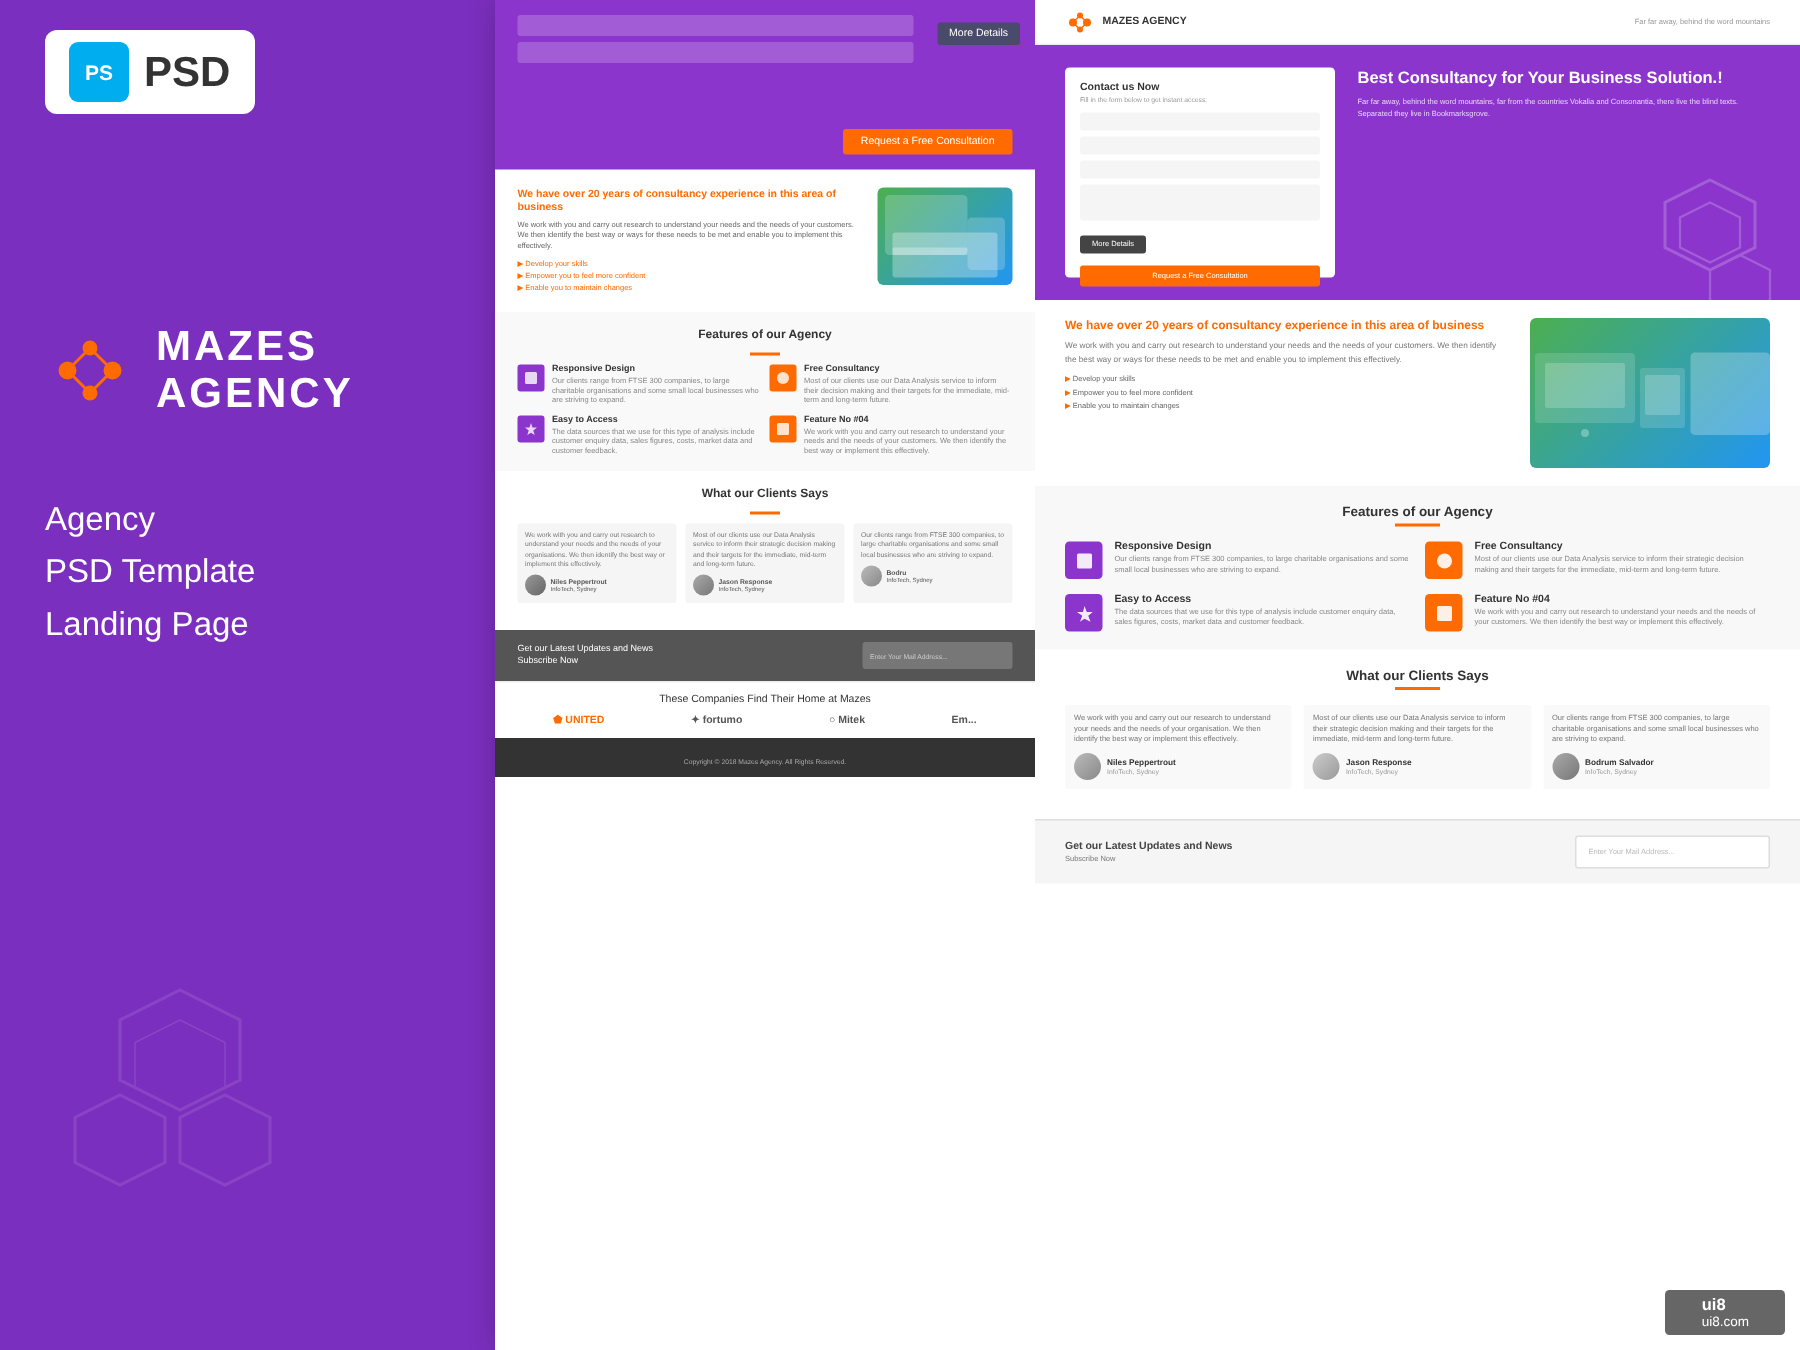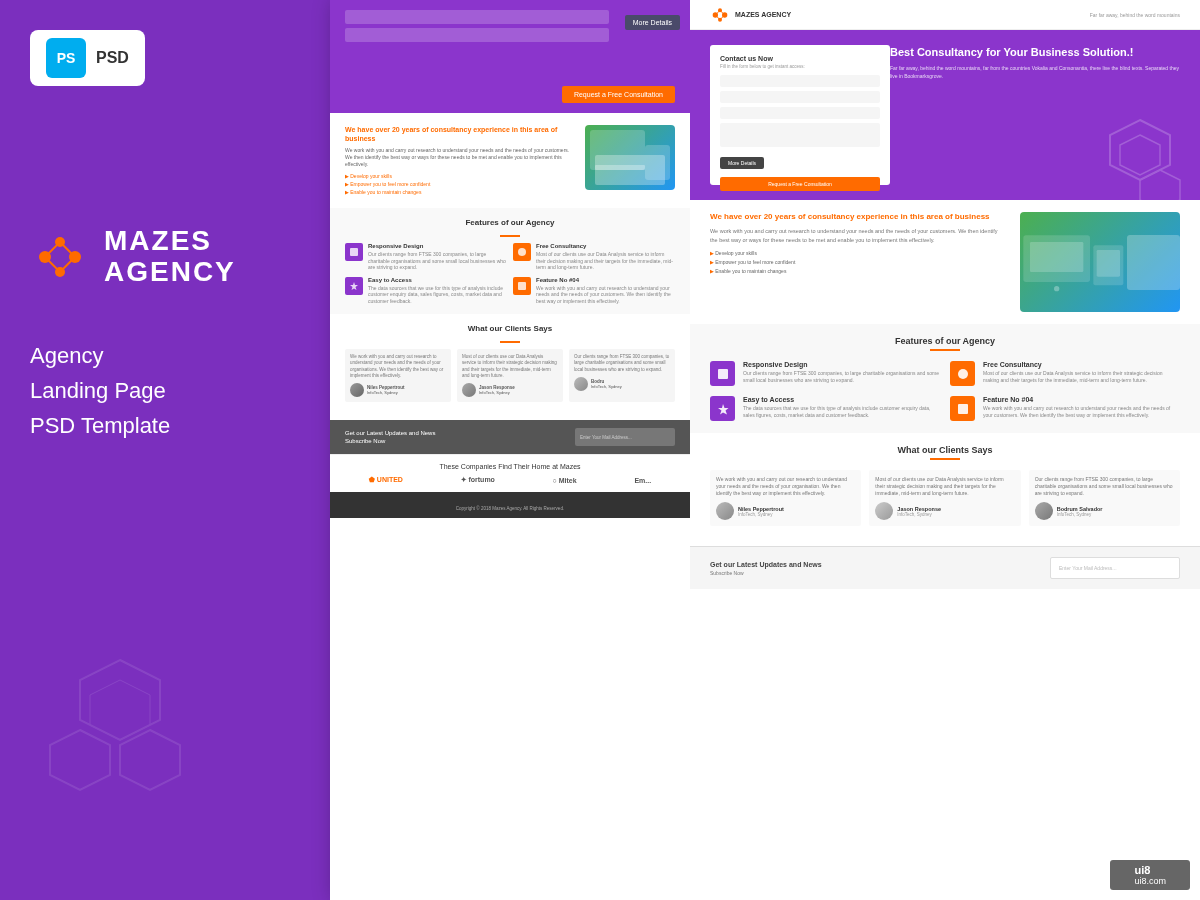--- a/index.html
+++ b/index.html
@@ -16,21 +16,21 @@
     .left-panel {
       position: absolute;
       left: 0;
       top: 0;
       width: 330px;
       height: 900px;
       background-color: #7B2FBE;
       display: flex;
       flex-direction: column;
       align-items: flex-start;
-      padding: 30px 30px;
+      padding: 20px 30px;
     }
 
     .psd-badge {
       display: flex;
       align-items: center;
       background: white;
       border-radius: 8px;
       padding: 8px 16px;
       margin-bottom: 40px;
       gap: 10px;
@@ -41,21 +41,21 @@
       background: #00ADEF;
       border-radius: 6px;
       display: flex;
       align-items: center;
       justify-content: center;
       font-weight: 900;
       font-size: 14px;
       color: white;
     }
     .psd-label {
-      font-size: 16px;
+      font-size: 28px;
       font-weight: bold;
       color: #333;
     }
 
     .logo-area {
       display: flex;
       align-items: center;
       gap: 14px;
       margin-top: 100px;
       margin-bottom: 30px;
@@ -387,20 +387,21 @@
     .rp-tagline {
       font-size: 5px;
       color: #999;
     }
 
     
     .rp-hero {
       background: #8B35CC;
       padding: 15px 20px;
       display: flex;
+      gap: 15px;
       height: 170px;
     }
     .rp-contact-form {
       background: white;
       padding: 10px;
       border-radius: 3px;
       width: 180px;
       flex-shrink: 0;
     }
     .rp-form-title {
@@ -681,22 +682,22 @@
       <line x1="15" y1="25" x2="30" y2="40" stroke="#FF6B00" stroke-width="2"></line>
     </svg>
     <div class="logo-text">
       <span class="logo-mazes">MAZES</span>
       <span class="logo-agency">AGENCY</span>
     </div>
   </div>
 
   <div class="template-title">
     <div>Agency</div>
+    <div>PSD Template</div>
     <div>Landing Page</div>
-    <div>PSD Template</div>
   </div>
 
   <svg style="position:absolute;bottom:50px;left:20px;opacity:0.1;" width="200" height="200" viewBox="0 0 200 200">
     <polygon points="100,10 140,30 140,70 100,90 60,70 60,30" fill="none" stroke="white" stroke-width="2"></polygon>
     <polygon points="100,30 130,45 130,75 100,90 70,75 70,45" fill="none" stroke="white" stroke-width="1"></polygon>
     <polygon points="130,80 160,95 160,125 130,140 100,125 100,95" fill="none" stroke="white" stroke-width="2"></polygon>
     <polygon points="60,80 90,95 90,125 60,140 30,125 30,95" fill="none" stroke="white" stroke-width="2"></polygon>
   </svg>
 </div>
 

